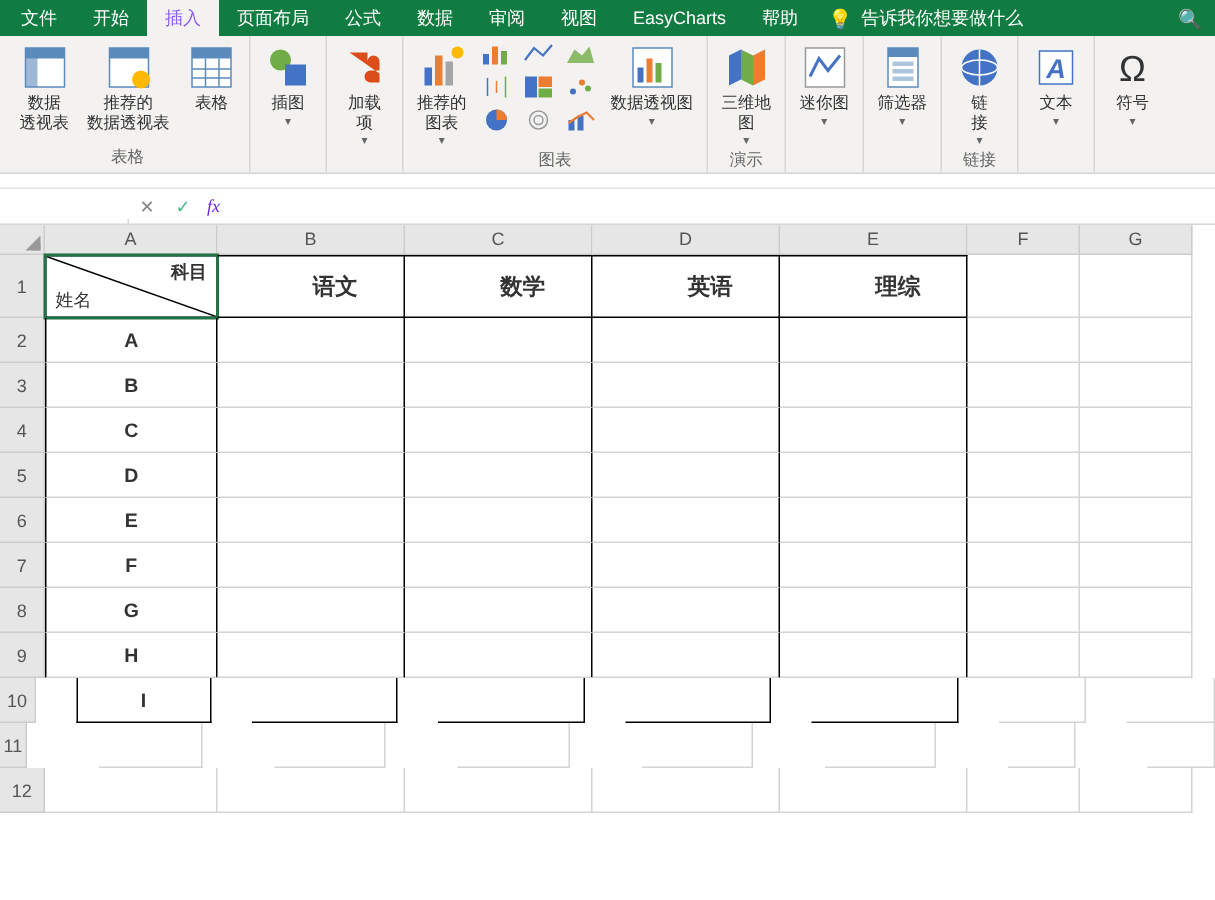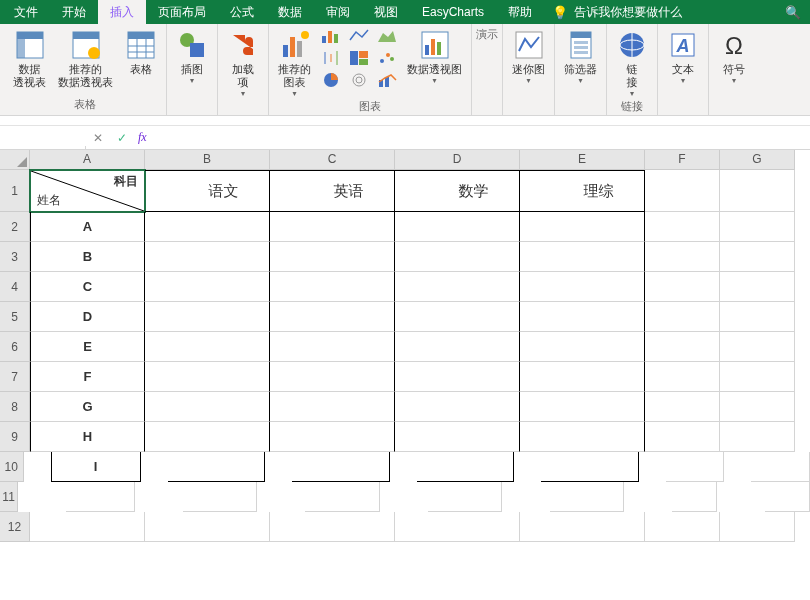--- a/index.html
+++ b/index.html
@@ -32,21 +32,21 @@
 .corner{width:30px;background:#e6e6e6;border:1px solid #ccc;border-top:none;border-left:none;position:relative;}
 .corner::after{content:"";position:absolute;right:2px;bottom:2px;border:5px solid transparent;border-right-color:#999;border-bottom-color:#999;}
 .ch{background:#e6e6e6;border:1px solid #ccc;border-left:none;border-top:none;text-align:center;font-size:12px;line-height:19px;color:#555;}
 .row{display:flex;}
 .rh{width:30px;background:#e6e6e6;border:1px solid #ccc;border-top:none;border-left:none;text-align:center;font-size:12px;color:#555;display:flex;align-items:center;justify-content:center;}
 .cell{border:1px solid #d4d4d4;border-top:none;border-left:none;position:relative;display:flex;align-items:center;justify-content:center;font-size:13px;}
 .thick-b{border-bottom:1.5px solid #000;}
 .thick-r{border-right:1.5px solid #000;}
 .thick-l{border-left:1.5px solid #000;}
 .thick-t{border-top:1.5px solid #000;}
-.hdr-cell{font-weight:400;font-size:15px;padding-left:33px;}
+.hdr-cell{font-weight:700;font-size:15px;padding-left:33px;}
 .diag{position:relative;}
 .diag svg{position:absolute;inset:0;width:100%;height:100%;}
 .diag .tl{position:absolute;right:6px;top:2px;font-size:12px;font-weight:bold;}
 .diag .bl{position:absolute;left:6px;bottom:2px;font-size:12px;}
 .sel{outline:2px solid #217346;outline-offset:-1px;}
 .wA{width:115px}.wB{width:125px}.wC{width:125px}.wD{width:125px}.wE{width:125px}.wF{width:75px}.wG{width:75px}
 </style>
 </head>
 <body>
 
@@ -222,20 +222,33 @@
               <rect x="18" y="13" width="4" height="13" fill="#70ad47"></rect>
             </svg>
           </span>
         <span class="lbl">数据透视图</span>
       </div>
     </div>
     <div class="group-label">图表</div>
   </div>
 
   <div class="group">
+    <div class="group-body">
+      <div class="btn dd">
+        <span class="ico">
+            <svg viewBox="0 0 32 32">
+              <path d="M4 8l8-4v20l-8 4z" fill="#4472c4"></path>
+              <path d="M12 4l8 4v20l-8-4z" fill="#70ad47"></path>
+              <path d="M20 8l8-4v20l-8 4z" fill="#ed7d31"></path>
+            </svg>
+          </span>
+        <span class="lbl" style="white-space:pre">三维地
+图</span>
+      </div>
+    </div>
     <div class="group-label">演示</div>
   </div>
 
   <div class="group">
     <div class="group-body">
       <div class="btn dd">
         <span class="ico">
             <svg viewBox="0 0 32 32">
               <rect x="3" y="3" width="26" height="26" fill="#fff" stroke="#999"></rect>
               <polyline points="6,22 12,10 18,18 26,8" fill="none" stroke="#4472c4" stroke-width="2"></polyline>
@@ -340,22 +353,22 @@
   <div class="row" style="height:42px">
     <div class="rh">1</div>
     <div class="cell wA thick-t thick-l thick-b thick-r diag sel">
       <svg>
           <line x1="0" y1="0" x2="100%" y2="100%" stroke="#000" stroke-width="1"></line>
         </svg>
       <span class="tl">科目</span>
       <span class="bl">姓名</span>
     </div>
     <div class="cell wB thick-t thick-b thick-r hdr-cell">语文</div>
+    <div class="cell wC thick-t thick-b thick-r hdr-cell">数学</div>
     <div class="cell wD thick-t thick-b thick-r hdr-cell">英语</div>
-    <div class="cell wC thick-t thick-b thick-r hdr-cell">数学</div>
     <div class="cell wE thick-t thick-b thick-r hdr-cell">理综</div>
     <div class="cell wF"></div>
     <div class="cell wG"></div>
   </div>
 
   <div id="data-rows">
       <div class="row" style="height: 30px;">
         <div class="rh">2</div>
         <div class="cell wA thick-l thick-r " style="font-weight:700">A</div>
         <div class="cell wB thick-r "></div>

